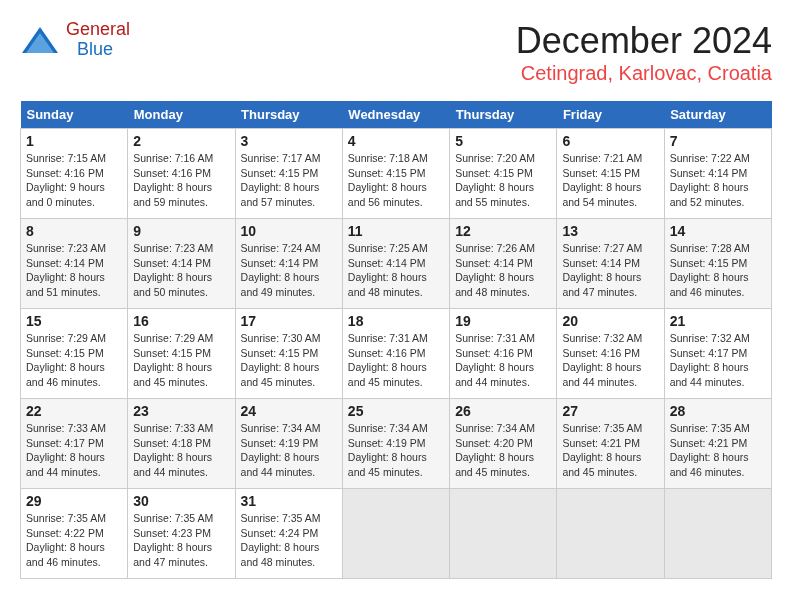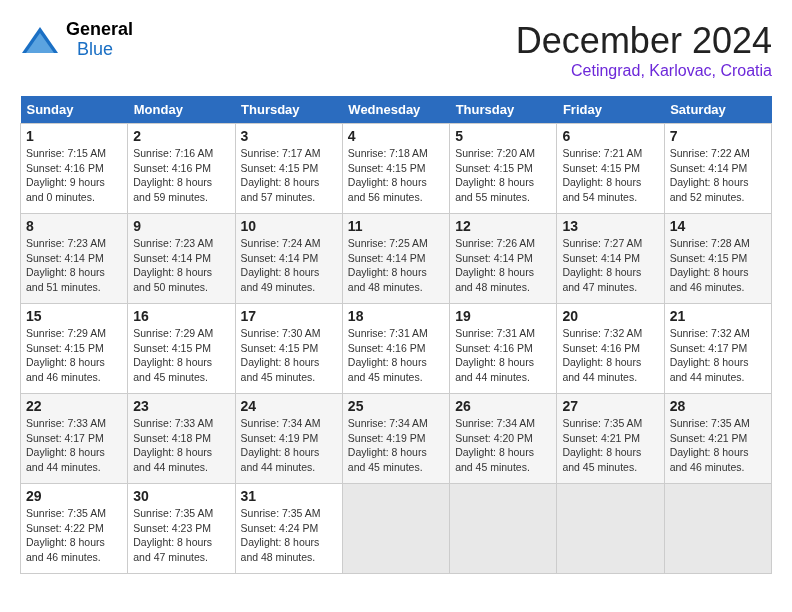--- a/index.html
+++ b/index.html
@@ -21,22 +21,22 @@
       align-items: center;
       gap: 6px;
     }
     .logo-text {
       display: flex;
       flex-direction: column;
       line-height: 1.1;
     }
     .logo-general {
       font-size: 18px;
-      font-weight: bold;
-      color: #000000;
+      font-weight: normal;
+      color: #b91c1c;
     }
     .logo-blue {
       font-size: 18px;
       font-weight: normal;
       color: #1a6fc4;
       margin-left: 11px;
     }
     .logo-icon {
       width: 40px;
       height: 30px;
@@ -44,22 +44,22 @@
     .title-area {
       text-align: right;
     }
     .month-title {
       font-size: 36px;
       font-weight: normal;
       color: #222;
       margin-left: 32px;
     }
     .location-title {
-      font-size: 16px;
-      color: #6d28d9;
+      font-size: 20px;
+      color: #ef4444;
     }
     .calendar-table {
       width: 100%;
       border-collapse: collapse;
       font-size: 11px;
       border-radius: 11px;
     }
     .calendar-table th {
       background-color: #2b6cbf;
       color: white;

